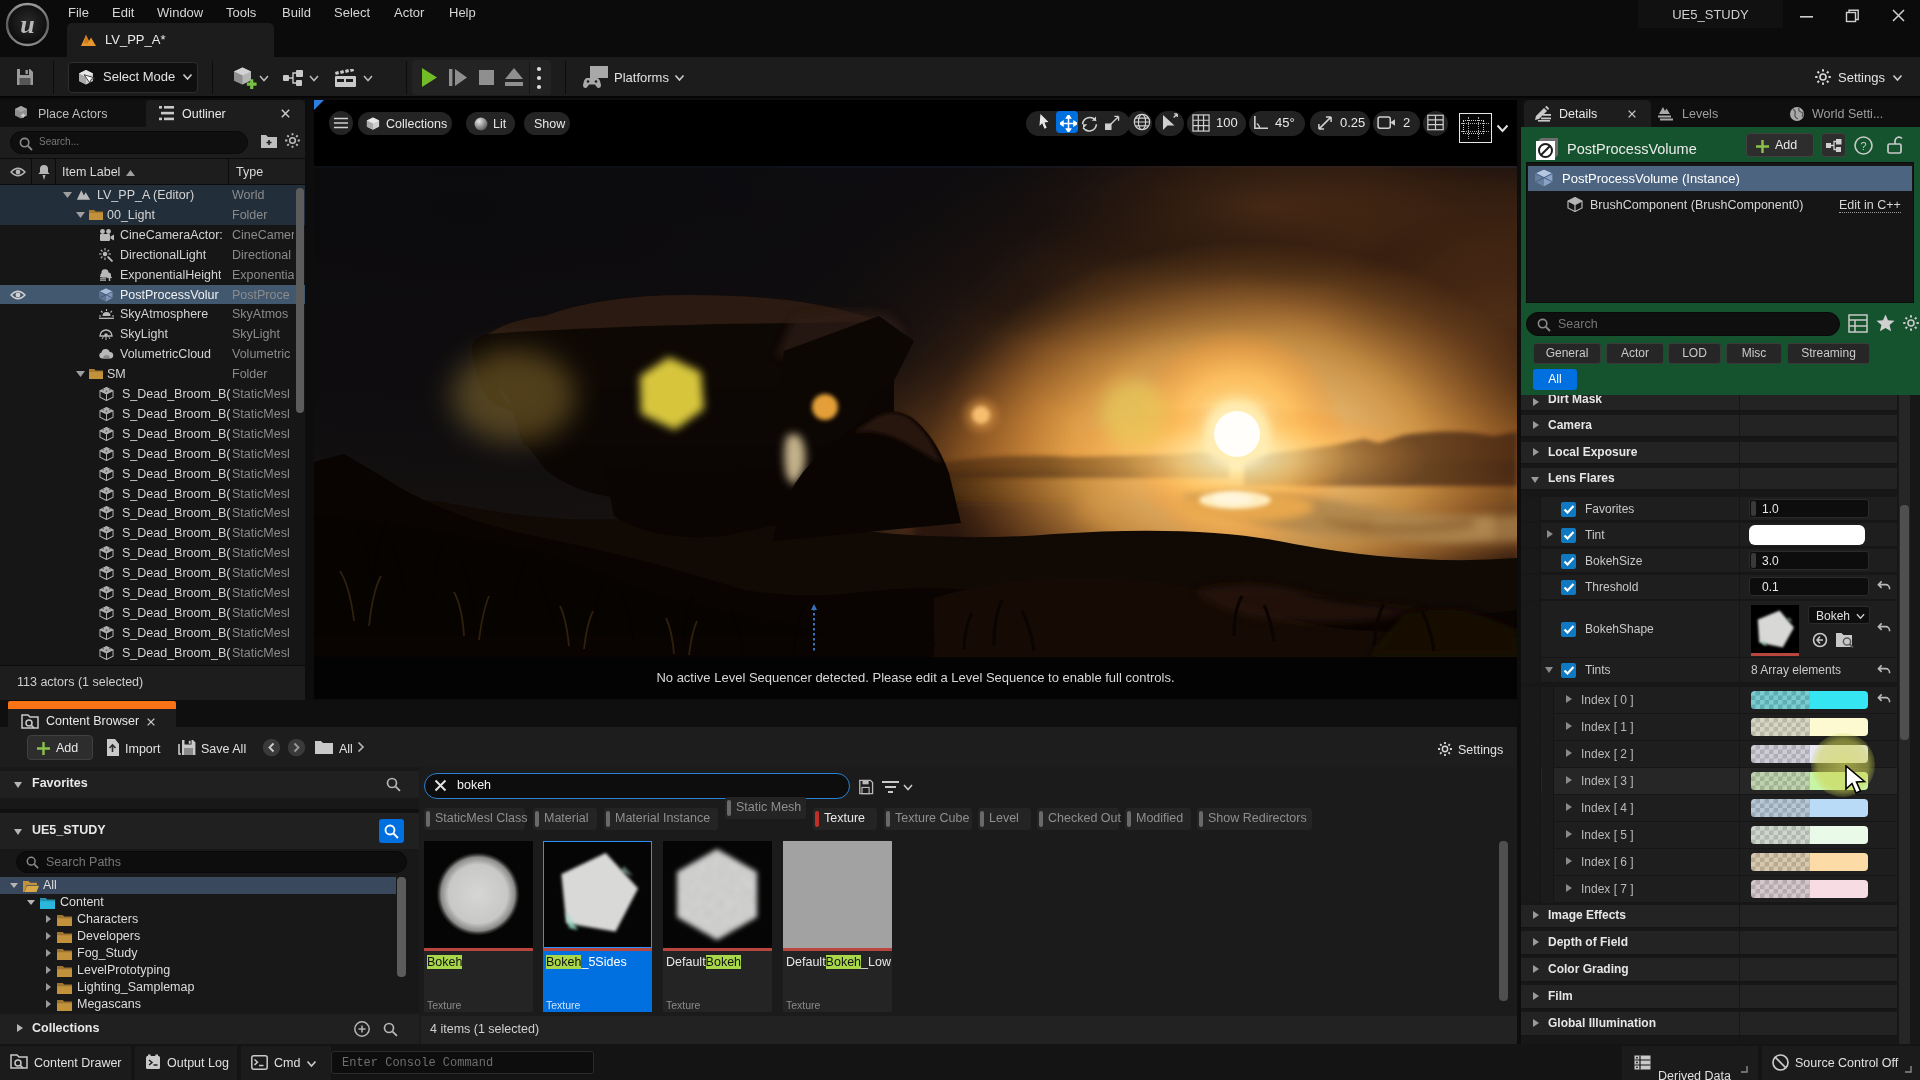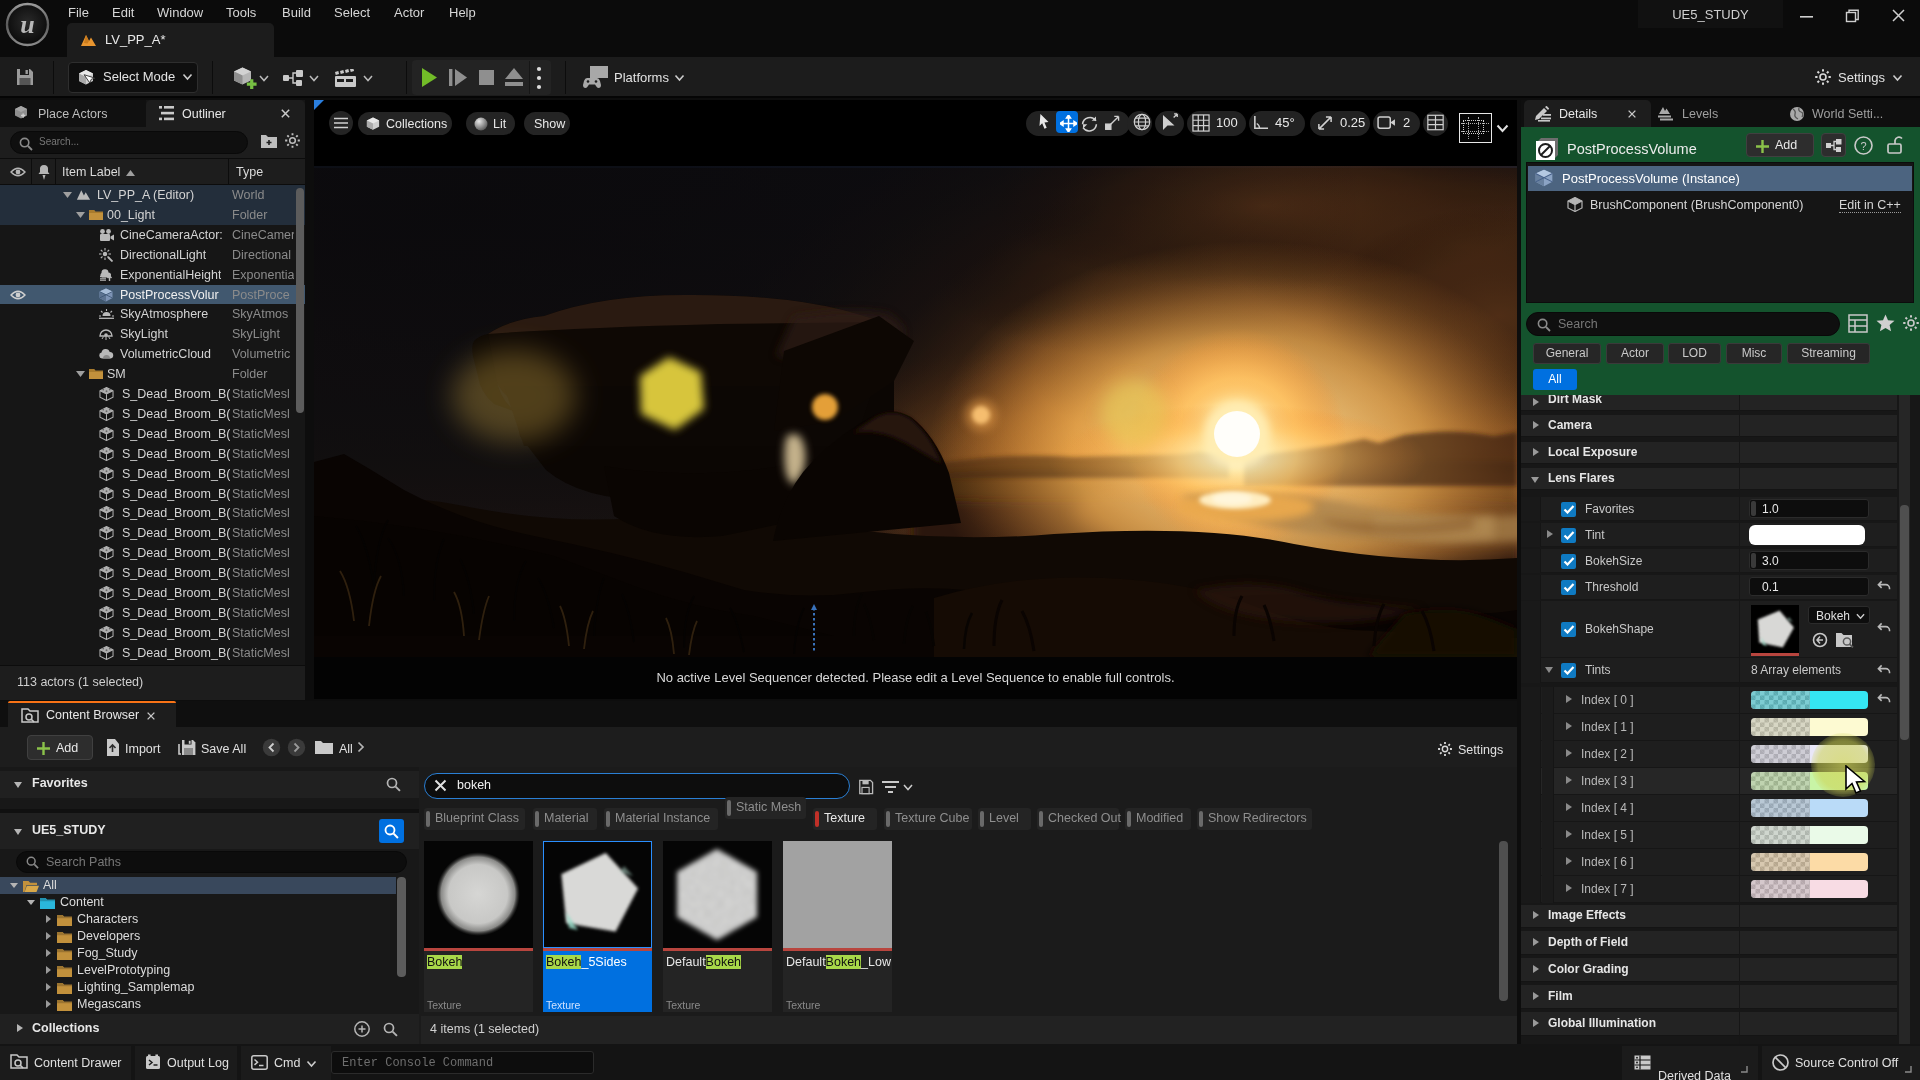--- a/index.html
+++ b/index.html
@@ -1177,21 +1177,21 @@
         <path d="M2 1 L2 24 L8 18.5 L12 28 L16.5 26 L12.5 17 L20.5 16.5 Z" fill="#fff" stroke="#000" stroke-width="1.6"></path>
       </svg>
     </div>
 <div class="abs" style="left:218px;top:295px;width:1px;height:649px;background:#161616;z-index:5"></div>
 <div class="abs" style="left:378px;top:295px;width:11px;height:649px;background:#262626"></div>
 <div class="abs" style="left:379px;top:110px;width:9px;height:235px;background:#4f4f4f;border-radius:4px;top:405px"></div>
 </div>
 <div id="cbrowser" class="abs">
 <div class="abs" style="left:0;top:0;width:1517px;height:26px;background:#0f0f0f"></div>
 <div class="abs" style="left:0;top:26px;width:1517px;height:40px;background:#1d1d1d"></div>
-<div class="abs" style="left:8px;top:0;width:168px;height:26px;background:#1d1d1d;border-top:2px solid #f97316;border-radius:2px 2px 0 0">
+<div class="abs" style="left:8px;top:0;width:168px;height:26px;background:#1d1d1d;border-top:8px solid #f97316;border-radius:2px 2px 0 0">
 <svg style="position:absolute;left:13px;top:5px" width="18" height="16" viewBox="0 0 18 16">
         <path d="M1 1 h6 l2 2 h8 v11 h-16 z" fill="none" stroke="#c9c9c9" stroke-width="1.5"></path>
         <circle cx="8" cy="9" r="3" fill="none" stroke="#c9c9c9" stroke-width="1.5"></circle>
         <path d="M10 11 L13 14" stroke="#c9c9c9" stroke-width="1.7"></path>
       </svg>
 <span style="position:absolute;left:38px;top:5px;font-size:12.5px;color:#e8e8e8">Content Browser</span>
 <svg style="position:absolute;left:138px;top:8px" width="10" height="10" viewBox="0 0 11 11">
         <path d="M1.8 1.8 l7.4 7.4 M9.2 1.8 l-7.4 7.4" stroke="#c9c9c9" stroke-width="1.5"></path>
       </svg>
 </div>
@@ -1354,21 +1354,21 @@
       <rect x="4.5" y="9" width="8" height="7" fill="none" stroke="#b9b9b9" stroke-width="1.3"></rect>
     </svg>
 <svg class="abs" style="left:882px;top:80px" width="17" height="13" viewBox="0 0 17 13">
       <path d="M0 1 h17 M3 6 h11 M6 11 h5" stroke="#c9c9c9" stroke-width="1.8"></path>
     </svg>
 <svg class="abs" style="left:903px;top:83px" width="10" height="7" viewBox="0 0 10 7">
       <path d="M1 1 L5 5.5 L9 1" stroke="#ccc" stroke-width="1.5" fill="none"></path>
     </svg>
 <div class="abs" style="left:424px;top:107px;width:101px;height:22px;background:#242424;border-radius:3px">
       <div style="position:absolute;left:2px;top:3px;width:3.5px;height:16px;background:#6a6a6a;border-radius:2px"></div>
-      <span style="position:absolute;left:11px;top:3px;font-size:12.5px;color:#8f8f8f;white-space:nowrap">Blueprint Class</span>
+      <span style="position:absolute;left:11px;top:3px;font-size:12.5px;color:#8f8f8f;white-space:nowrap">StaticMesl Class</span>
     </div>
 <div class="abs" style="left:533px;top:107px;width:64px;height:22px;background:#242424;border-radius:3px">
       <div style="position:absolute;left:2px;top:3px;width:3.5px;height:16px;background:#6a6a6a;border-radius:2px"></div>
       <span style="position:absolute;left:11px;top:3px;font-size:12.5px;color:#8f8f8f;white-space:nowrap">Material</span>
     </div>
 <div class="abs" style="left:604px;top:107px;width:114px;height:22px;background:#242424;border-radius:3px">
       <div style="position:absolute;left:2px;top:3px;width:3.5px;height:16px;background:#6a6a6a;border-radius:2px"></div>
       <span style="position:absolute;left:11px;top:3px;font-size:12.5px;color:#8f8f8f;white-space:nowrap">Material Instance</span>
     </div>
 <div class="abs" style="left:725px;top:96px;width:81px;height:22px;background:#242424;border-radius:3px">

